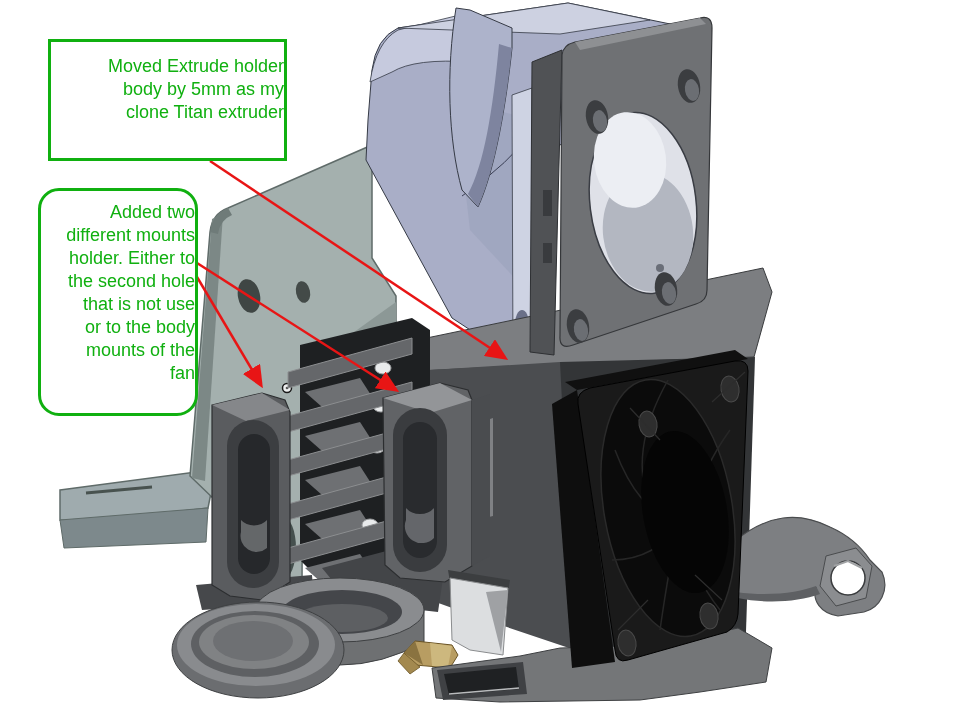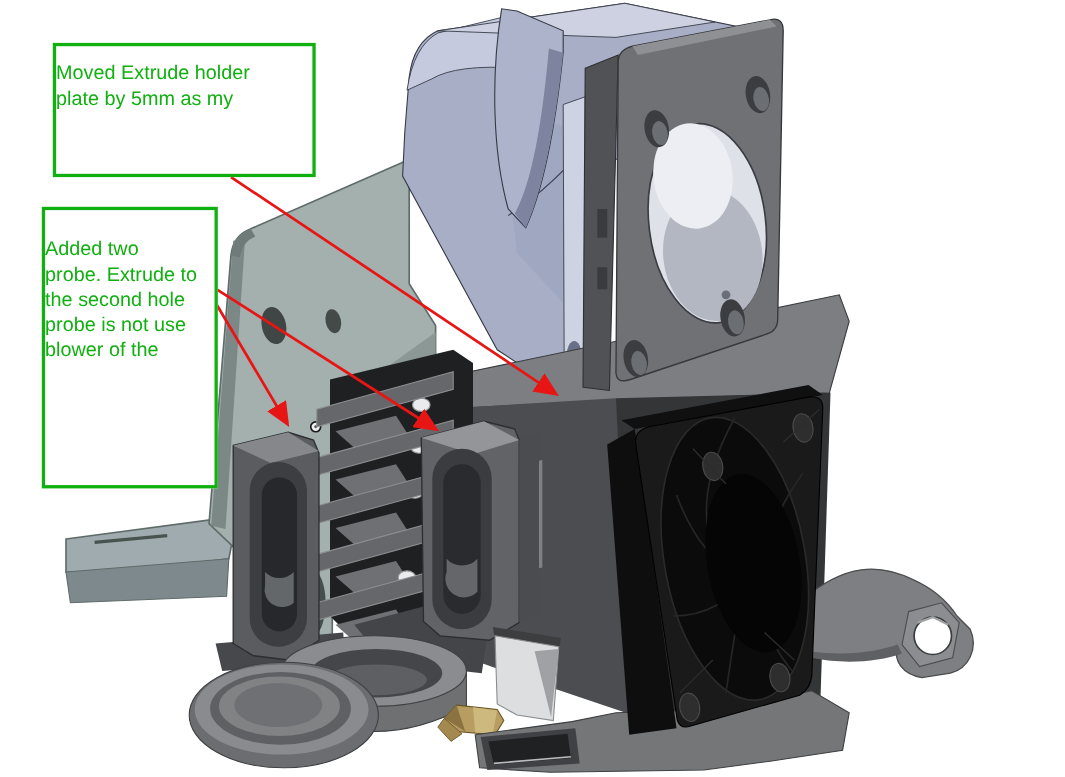--- a/index.html
+++ b/index.html
@@ -1,23 +1,23 @@
 <!DOCTYPE html>
 <html style="--annotation_green: #10b010; --arrow_red: #e81515; --background: #ffffff; --lavender_part: #a9aec7; --motor_plate_gray: #6f7174; --bracket_sage: #a4b0ae; --heatsink_gray: #65676a; --probe_mount_gray: #5f6163; --fan_black: #1a1a1a; --arm_gray: #7d7f82; --ring_gray: #6e7072; --heater_silver: #dcdee0; --nozzle_brass: #b49a60;"><head>
 <meta charset="utf-8">
 <style>
   html,body{margin:0;padding:0;background:#ffffff;}
   .stage{position:relative;width:968px;height:706px;background:#fff;overflow:hidden;
          font-family:"Liberation Sans",sans-serif;}
   .stage svg{position:absolute;left:0;top:0;}
   .note{position:absolute;background:#ffffff;border:3px solid var(--annotation_green,#10b010);
-        color:var(--annotation_green,#10b010);text-align:left;
+        color:var(--annotation_green,#10b010);text-align:right;
         font-size:18px;line-height:23px;box-sizing:border-box;}
   .note-1{left:48px;top:39px;width:239px;height:122px;padding-top:13px;}
-  .note-2{left:38px;top:188px;width:160px;height:256px;padding-top:24px;}
+  .note-2{left:38px;top:188px;width:160px;height:228px;padding-top:10px;border-radius:21px;}
 </style>
 </head>
 <body>
 
 <div class="stage">
 
 <svg width="968" height="706" viewBox="0 0 968 706">
   <defs>
     <marker id="ah" markerWidth="9" markerHeight="8" refX="7.5" refY="4" orient="auto">
       <path d="M0,0 L9,4 L0,8 Z" fill="#e81515"></path>
@@ -211,22 +211,26 @@
 
   <g stroke-width="2.5" marker-end="url(#ah)">
     <line x1="210" y1="161" x2="505" y2="358" stroke="#e81515"></line>
     <line x1="197" y1="263" x2="396" y2="390" stroke="#e81515"></line>
     <line x1="197" y1="277" x2="261" y2="385" stroke="#e81515"></line>
   </g>
 </svg>
 
   <div class="note note-1">
       <div>Moved Extrude holder</div>
-      <div>plate by 5mm as my</div>
+      <div>body by 5mm as my</div>
+      <div>clone Titan extruder</div>
     </div>
   <div class="note note-2">
       <div>Added two</div>
-      <div>probe. Extrude to</div>
+      <div>different mounts</div>
+      <div>holder. Either to</div>
       <div>the second hole</div>
-      <div>probe is not use</div>
-      <div>blower of the</div>
+      <div>that is not use</div>
+      <div>or to the body</div>
+      <div>mounts of the</div>
+      <div>fan</div>
     </div>
 </div>
 
 </body></html>

